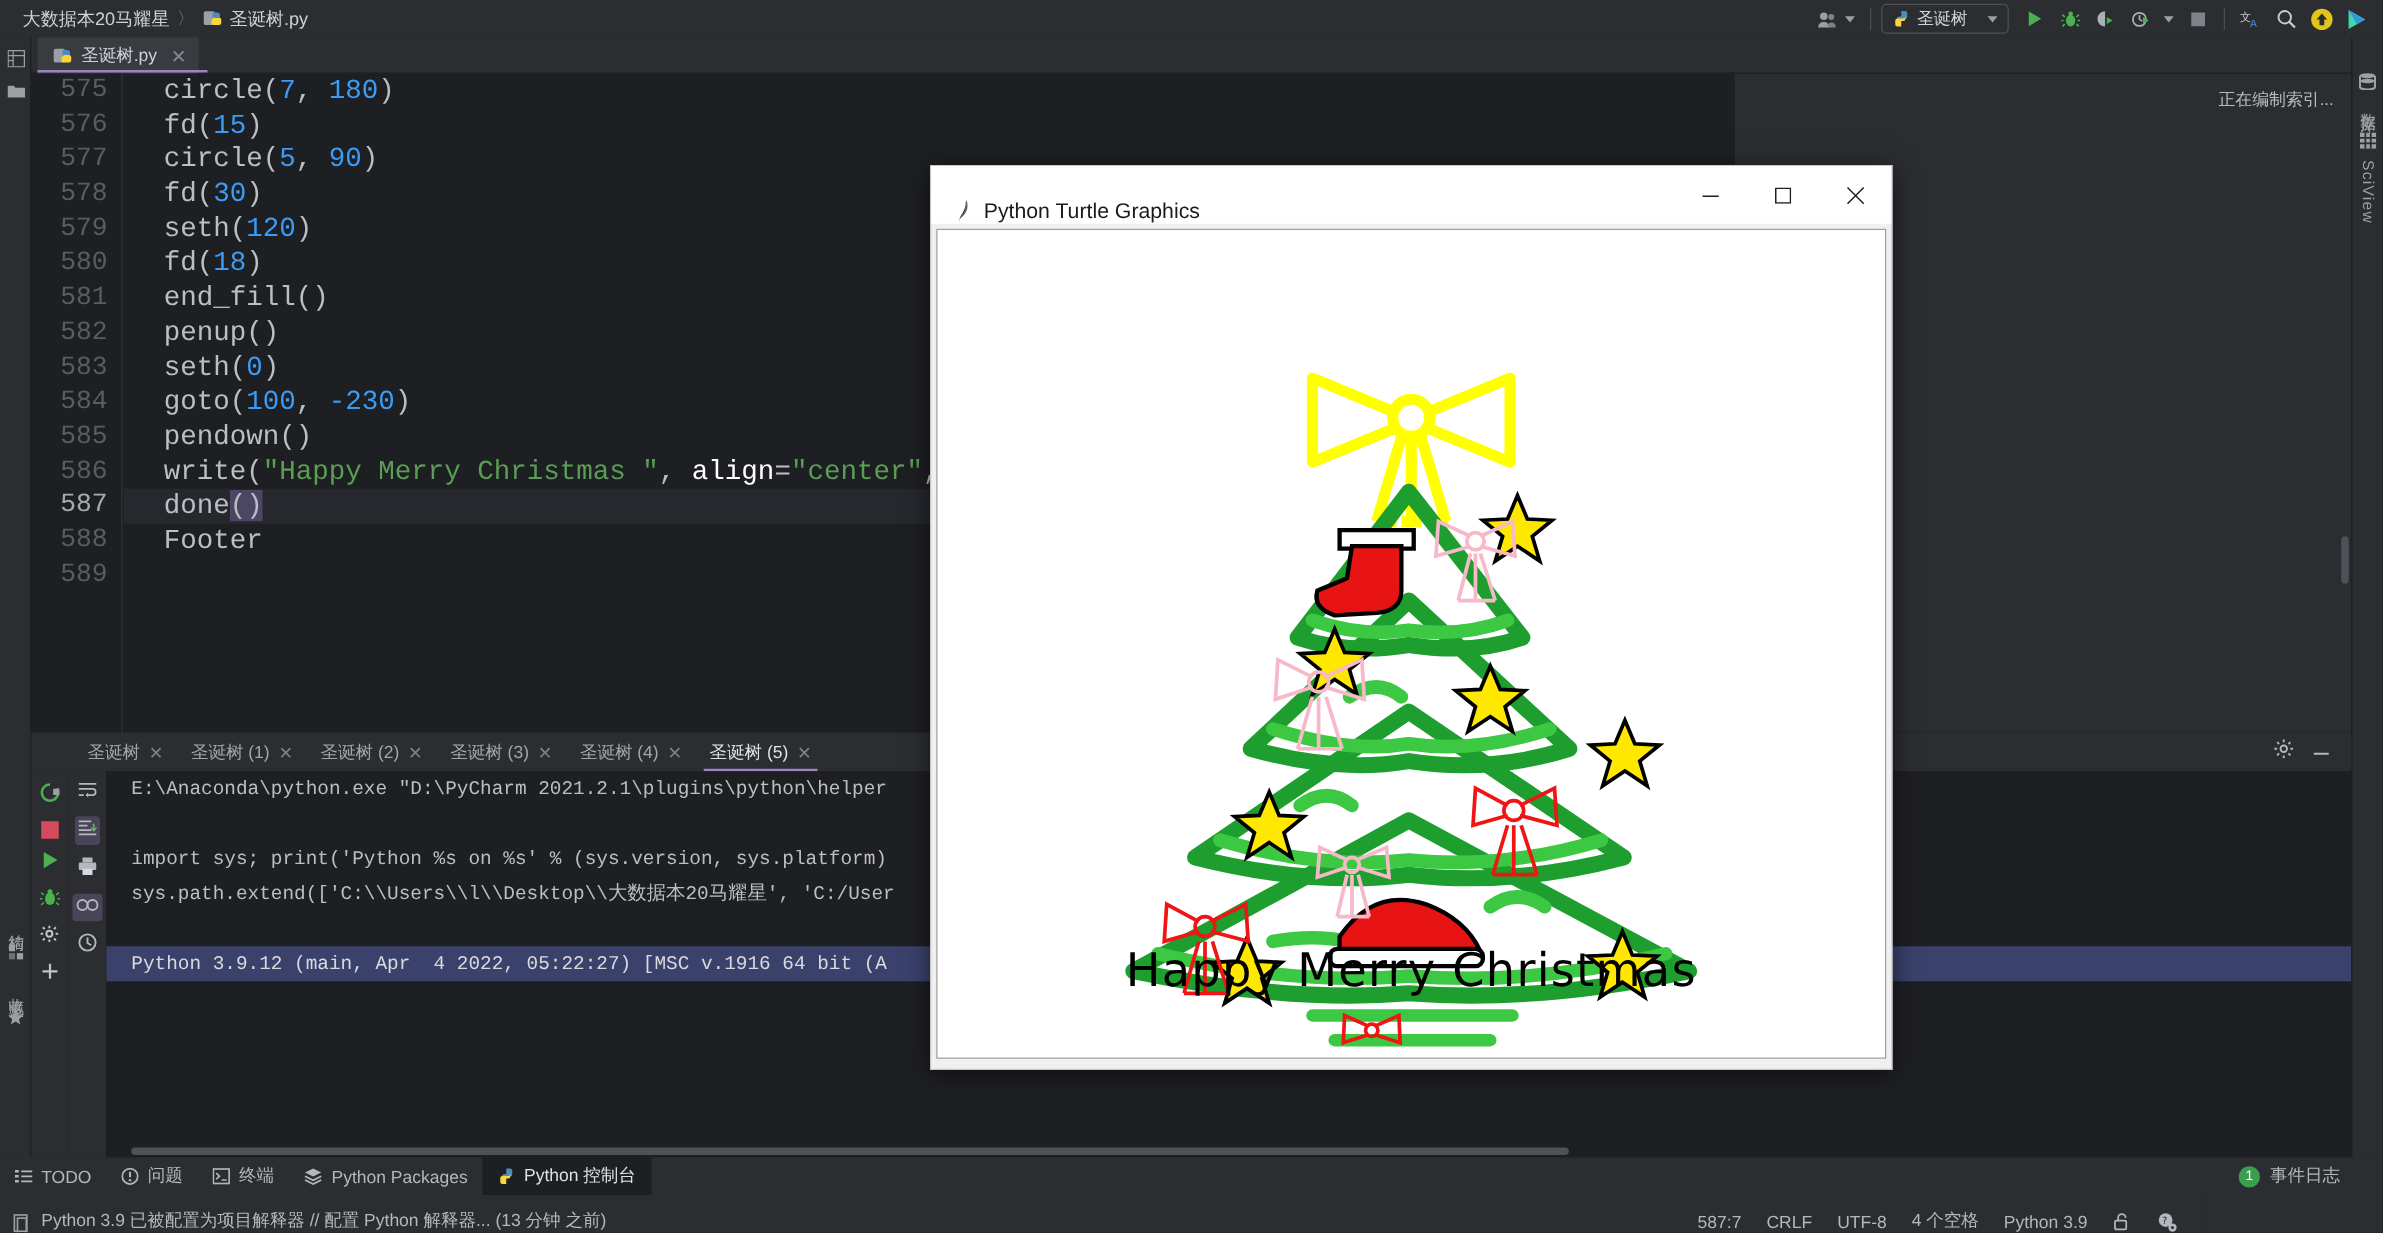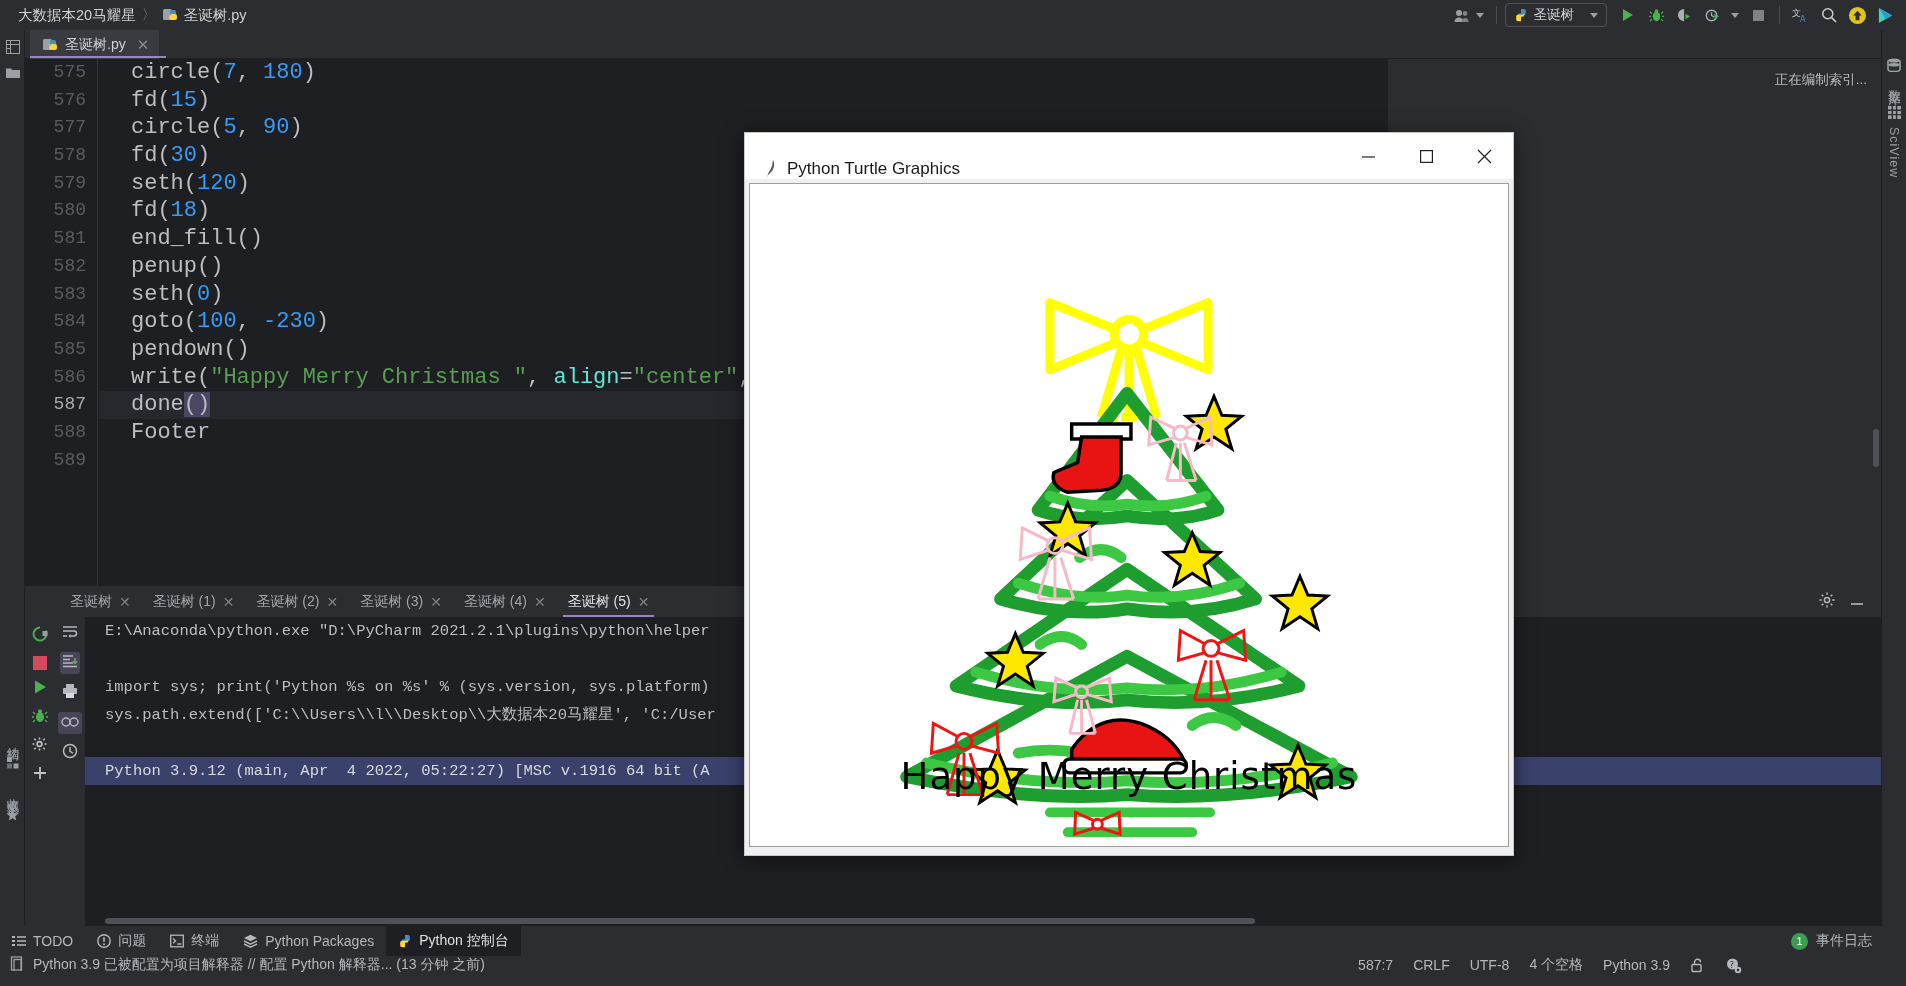--- a/index.html
+++ b/index.html
@@ -61,33 +61,33 @@
   .editor{
     position:absolute; left:25px; top:59px; width:1856px; height:527px;
     background:#1e1f22; overflow:hidden;
   }
   .gutter{
     position:absolute; left:0; top:0; width:73px; height:527px; background:#1e1f22;
     border-right:1px solid #303236;
   }
   .ln{
     height:27.7px; line-height:27.7px; text-align:right; padding-right:11px;
-    font-family:"Liberation Mono", monospace; font-size:18px; color:#595d63;
+    font-family:"Liberation Mono", monospace; font-size:21px; color:#595d63;
   }
   .ln.cur{ color:#a7abb1; }
   .codearea{ position:absolute; left:74px; top:0; right:0; height:527px; }
   .cl{
     height:27.7px; line-height:27.7px; padding-left:32px;
     font-family:"Liberation Mono", monospace; font-size:22px; color:#bcbec4; white-space:pre;
   }
   .cl.hl{ background:#26282e; }
   .k-fn{ color:#bcbec4; }
   .k-num{ color:#3a9cf7; }
   .k-str{ color:#5a9e55; }
-  .k-kw{ color:#5eead4; }
+  .k-kw{ color:#ffffff; }
   .caretbox{ background:#4a4663; }
   .editor-rightpane{
     position:absolute; right:0; top:0; width:494px; height:527px; background:#2b2d30;
     border-left:1px solid #1e1f22;
   }
   .indexing{ position:absolute; right:14px; top:12px; font-size:13.5px; color:#b8bcc2; }
   .scroll-thumb{ position:absolute; right:2px; top:370px; width:6px; height:38px; background:#4e5157; border-radius:3px; }
 
   
   .console{
@@ -132,21 +132,21 @@
   .btab{ display:flex; align-items:center; gap:7px; height:30px; padding:0 12px; font-size:14px; color:#b4b8be; }
   .btab.active{ background:#1e1f22; color:#dfe1e5; }
   .badge-green{
     width:17px;height:17px;border-radius:50%;background:#3a9e4e;color:#fff;font-size:11px;
     display:flex;align-items:center;justify-content:center;
   }
 
   
   .statusbar{
     position:absolute; left:0; top:956px; width:1762px; height:30px; background:#2b2d30;
-    display:flex; align-items:flex-start; padding-left:10px; font-size:14px; color:#b4b8be;
+    display:flex; align-items:flex-end; padding-left:10px; font-size:14px; color:#b4b8be;
   }
   .sb-right{ margin-left:auto; display:flex; align-items:center; gap:20px; padding-right:20px; }
 
   
   .turtlewin{
     position:absolute; left:744px; top:132px; width:770px; height:724px;
     background:#f0f0f0; box-shadow:0 3px 18px rgba(0,0,0,.55);
     border:1px solid #c8c8c8;
   }
   .tw-title{

